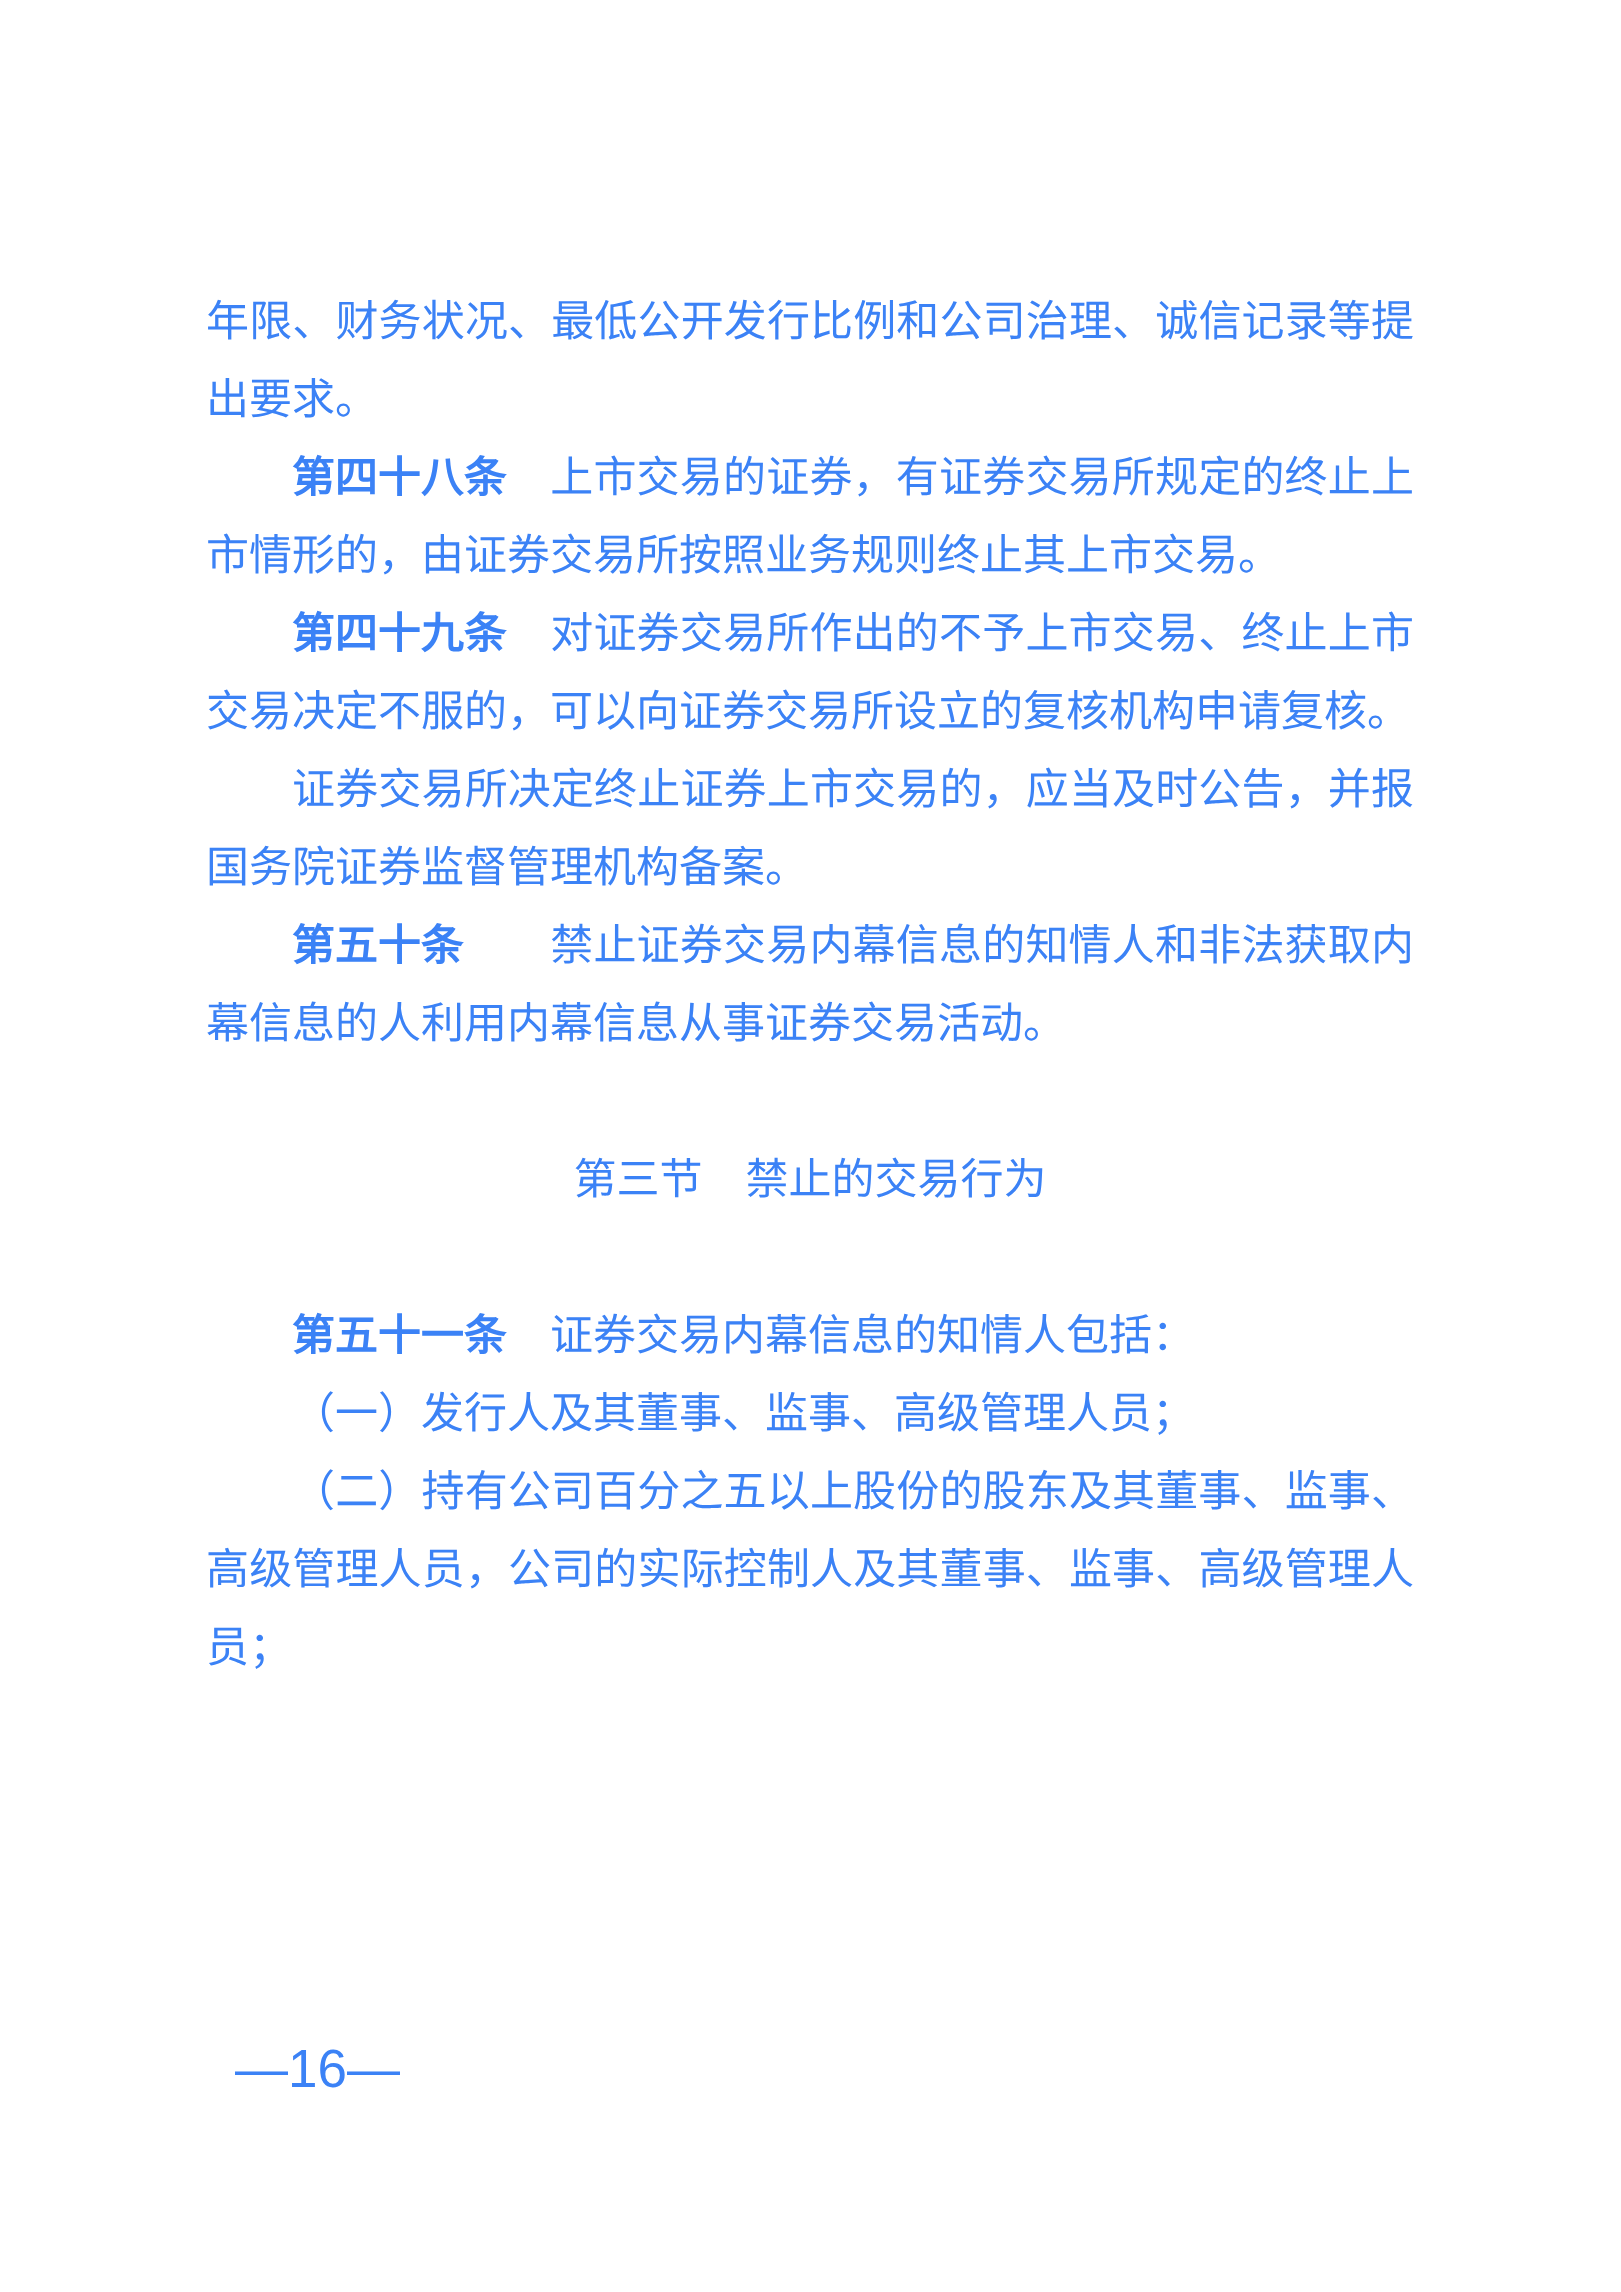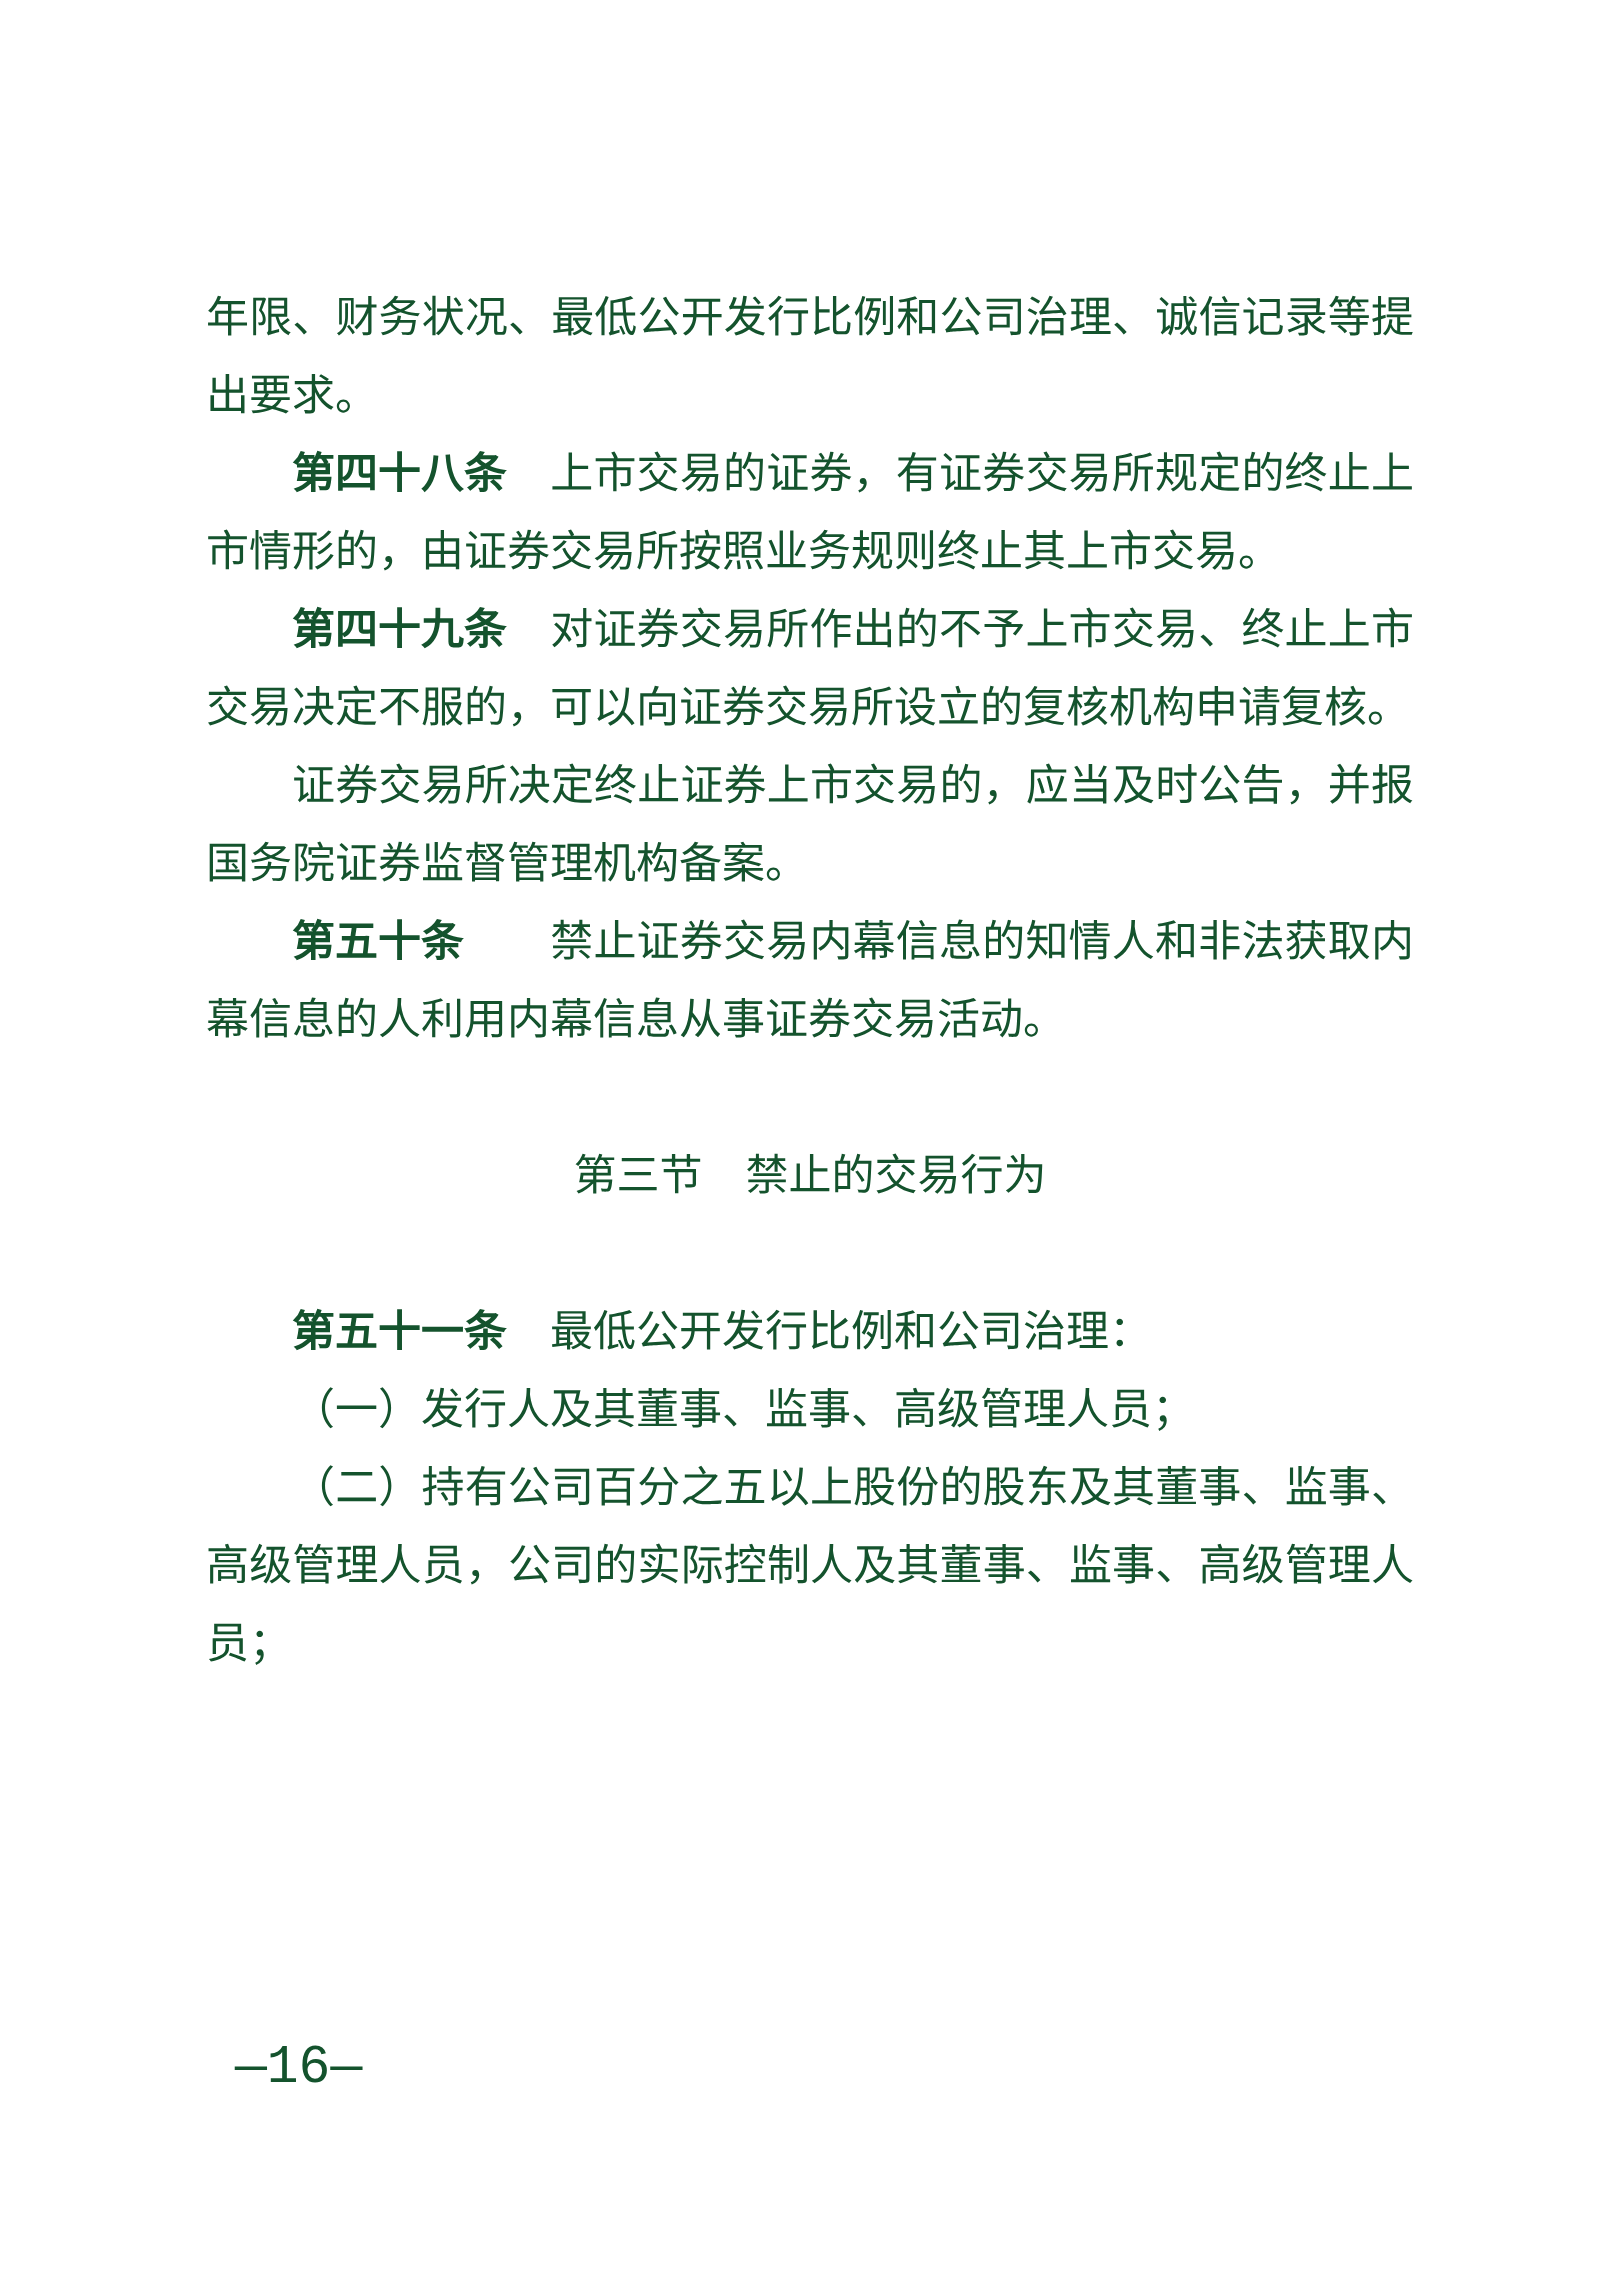--- a/index.html
+++ b/index.html
@@ -6,22 +6,22 @@
     margin: 0;
     padding: 0;
     background: #e8e8e8;
   }
   .page {
     position: relative;
     width: 1621px;
     height: 2293px;
     margin: 0 auto;
     background: #ffffff;
-    color: #14532d;
-    font-family: Liberation Mono, monospace;
+    color: #3b82f6;
+    font-family: Liberation Sans, sans-serif;
     overflow: hidden;
   }
   .body-text {
     position: absolute;
     left: 206px;
     top: 282px;
     width: 1208px;
     font-size: 43px;
     line-height: 78px;
     text-align: justify;
@@ -70,21 +70,21 @@
     <p class="para"><span class="article-label">第四十八条</span><span>上市交易的证券，有证券交易所规定的终止上市情形的，由证券交易所按照业务规则终止其上市交易。</span></p>
 
     <p class="para"><span class="article-label">第四十九条</span><span>对证券交易所作出的不予上市交易、终止上市交易决定不服的，可以向证券交易所设立的复核机构申请复核。</span></p>
 
     <p class="para"><span>证券交易所决定终止证券上市交易的，应当及时公告，并报国务院证券监督管理机构备案。</span></p>
 
     <p class="para"><span class="article-label">第五十条</span><span>禁止证券交易内幕信息的知情人和非法获取内幕信息的人利用内幕信息从事证券交易活动。</span></p>
 
     <p class="para section-heading"><span class="section-label">第三节</span><span>禁止的交易行为</span></p>
 
-    <p class="para"><span class="article-label">第五十一条</span><span>最低公开发行比例和公司治理：</span></p>
+    <p class="para"><span class="article-label">第五十一条</span><span>证券交易内幕信息的知情人包括：</span></p>
 
     <p class="para"><span>（一）发行人及其董事、监事、高级管理人员；</span></p>
 
     <p class="para"><span>（二）持有公司百分之五以上股份的股东及其董事、监事、高级管理人员，公司的实际控制人及其董事、监事、高级管理人员；</span></p>
 
 
 
   </div>
 
   <div class="page-number">—16—</div>

